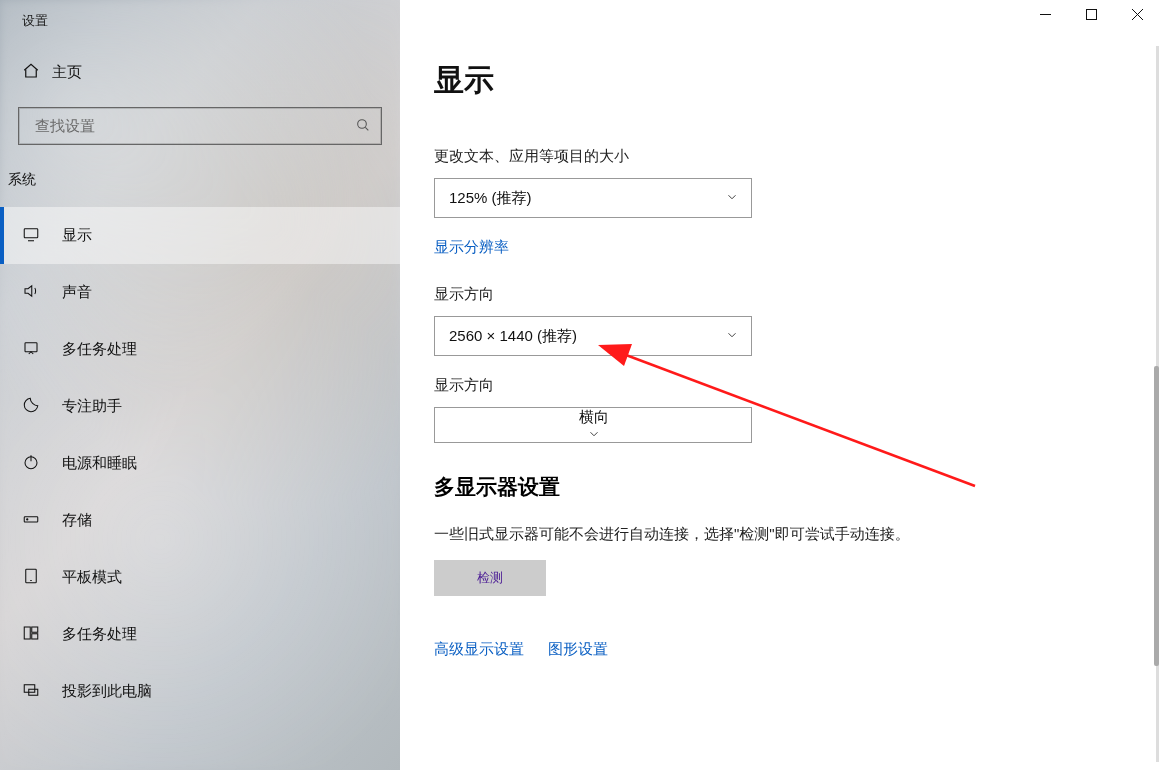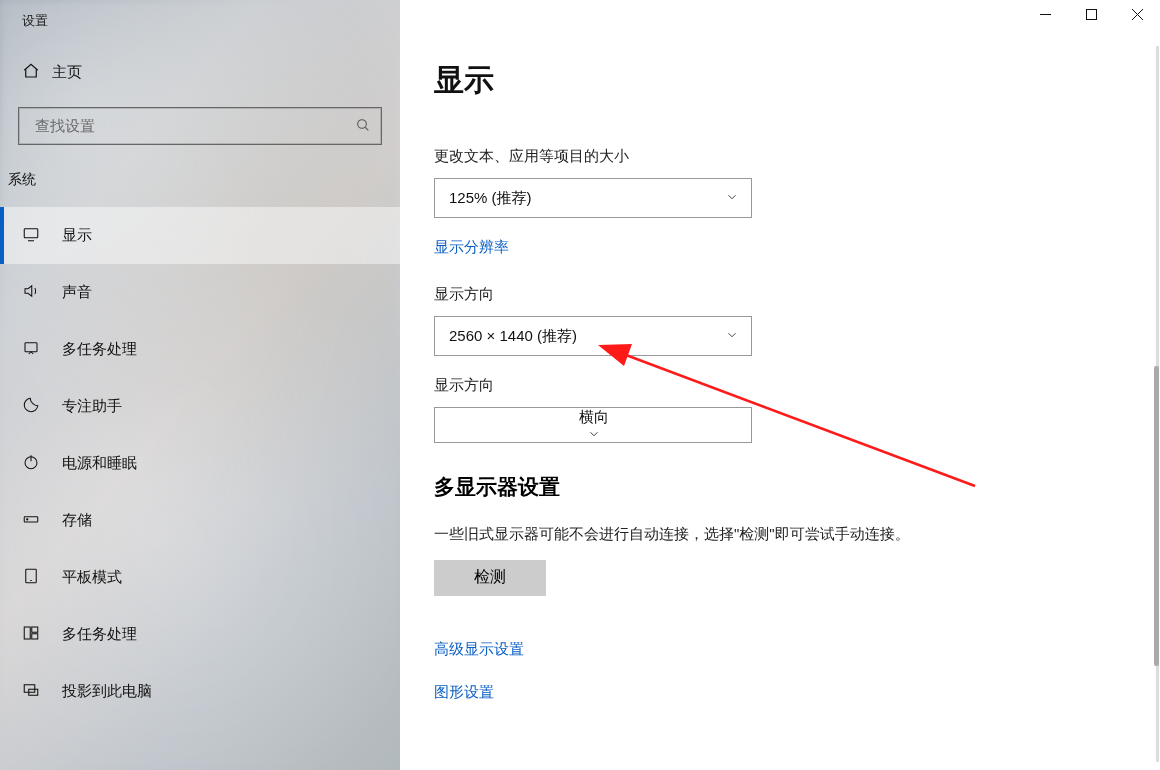--- a/index.html
+++ b/index.html
@@ -78,23 +78,23 @@
   }
   .dropdown.small{ height:36px;flex-direction:column; }
   .dropdown svg{width:14px;height:14px;color:#333;}
   a.link{ color:#0a5fc3; font-size:15px; text-decoration:none; display:inline-block; cursor:pointer; }
   .spacer-28{height:28px;}
 
   h2.sub{ font-size:21px; font-weight:600; margin: 30px 0 22px 0;}
   .desc{ font-size:15px; color:#222; margin-bottom:14px; max-width:620px; line-height:1.5;}
   .btn{
     width:112px; height:36px; background:#ccc; border:none;
-    font-size:16px; color:#000000; cursor:pointer;
-  }
-  .links-stack{ display:flex; flex-direction:column; gap:24px; margin-top:44px;}
+    font-size:13px; color:#4c1d95; cursor:pointer;
+  }
+  .links-stack{ display:flex; flex-direction:row; gap:24px; margin-top:44px;}
 
   .scrolltrack{
     position:absolute; right:1px; top:46px; bottom:8px; width:3px; background:#ddd;
   }
   .scrollthumb{
     position:absolute; right:0; top:320px; width:5px; height:300px; background:#aaa; border-radius:2px;
   }
 
   
   .arrow-svg{

